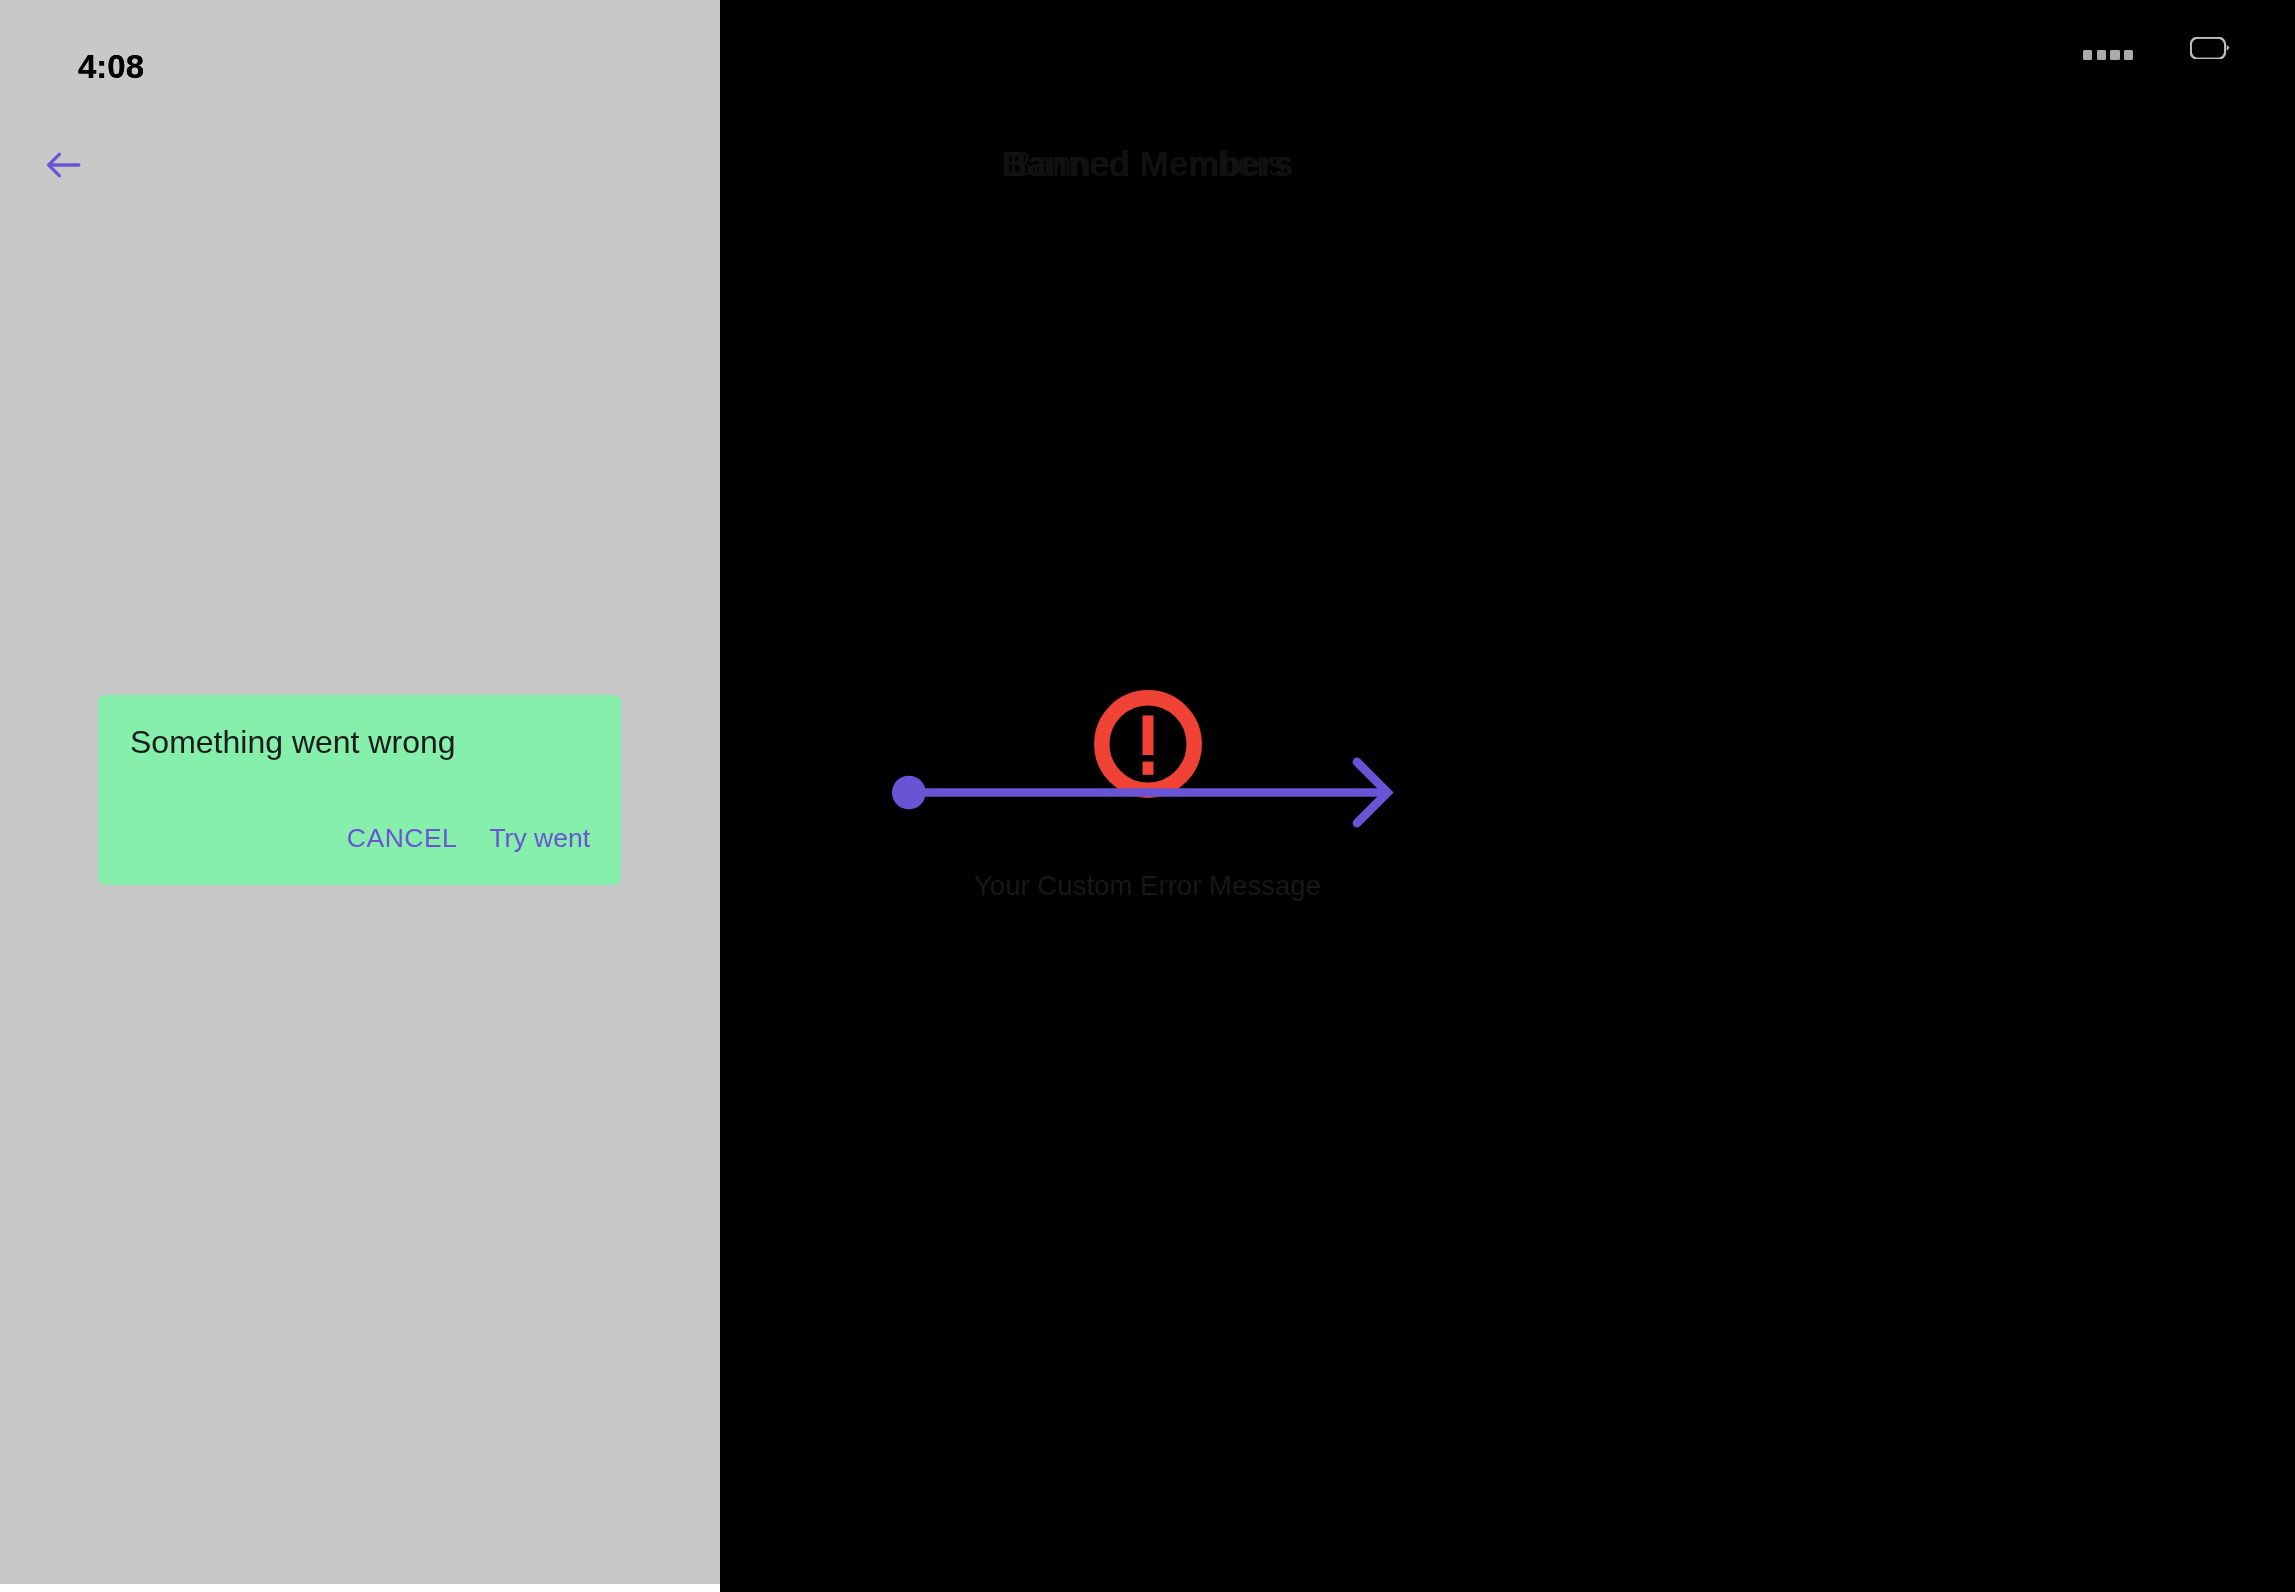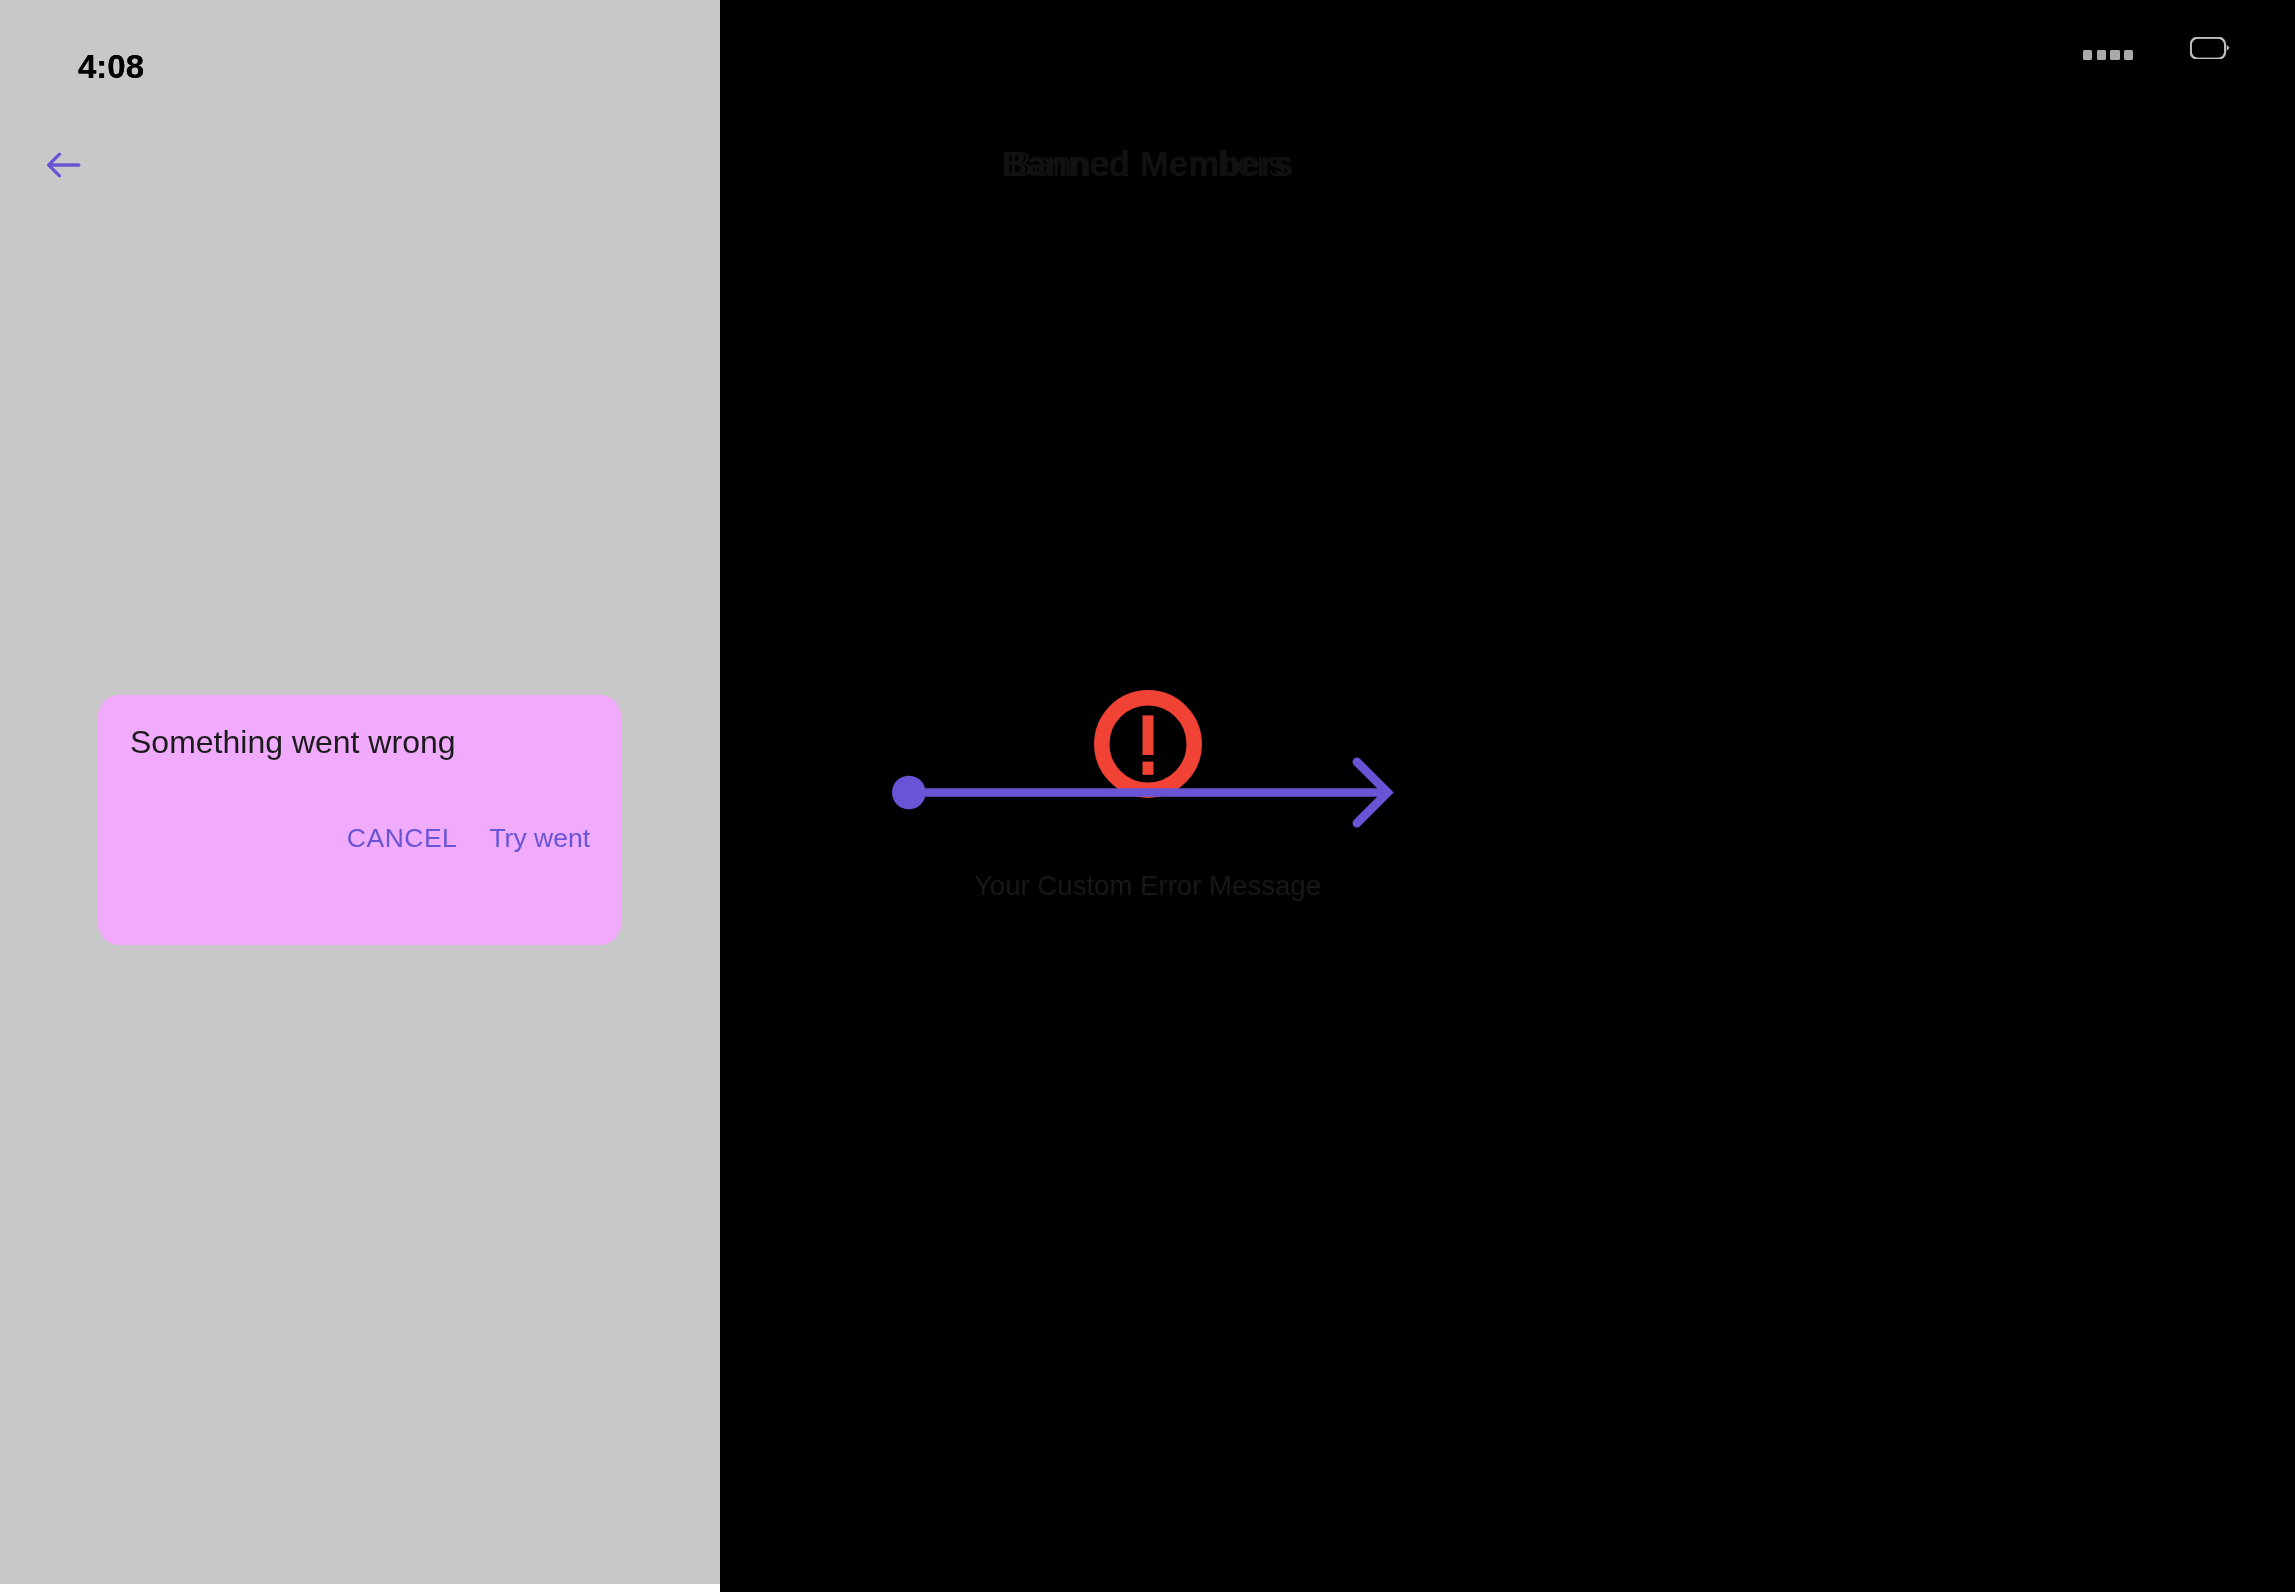--- a/index.html
+++ b/index.html
@@ -69,23 +69,23 @@
     color:#111;
     line-height:51px;
   }
   #phone-left  .nav-title { font-weight:400; }
   #phone-right .nav-title { font-weight:bold; }
 
   
   #dialog {
     position:absolute;
     left:98px; top:695px;
-    width:523px; height:250px;
-    background:#f0abfc;
-    border-radius:21px;
+    width:523px; height:190px;
+    background:#86efac;
+    border-radius:8px;
   }
   #dialog .dlg-title {
     position:absolute; left:32px; top:29px;
     font-size:32px; color:#1B1B1B; font-weight:400;
     white-space:nowrap;
   }
   #dialog .dlg-actions {
     position:absolute; right:31px; top:128px;
     display:flex; align-items:flex-start; gap:32px;
   }

